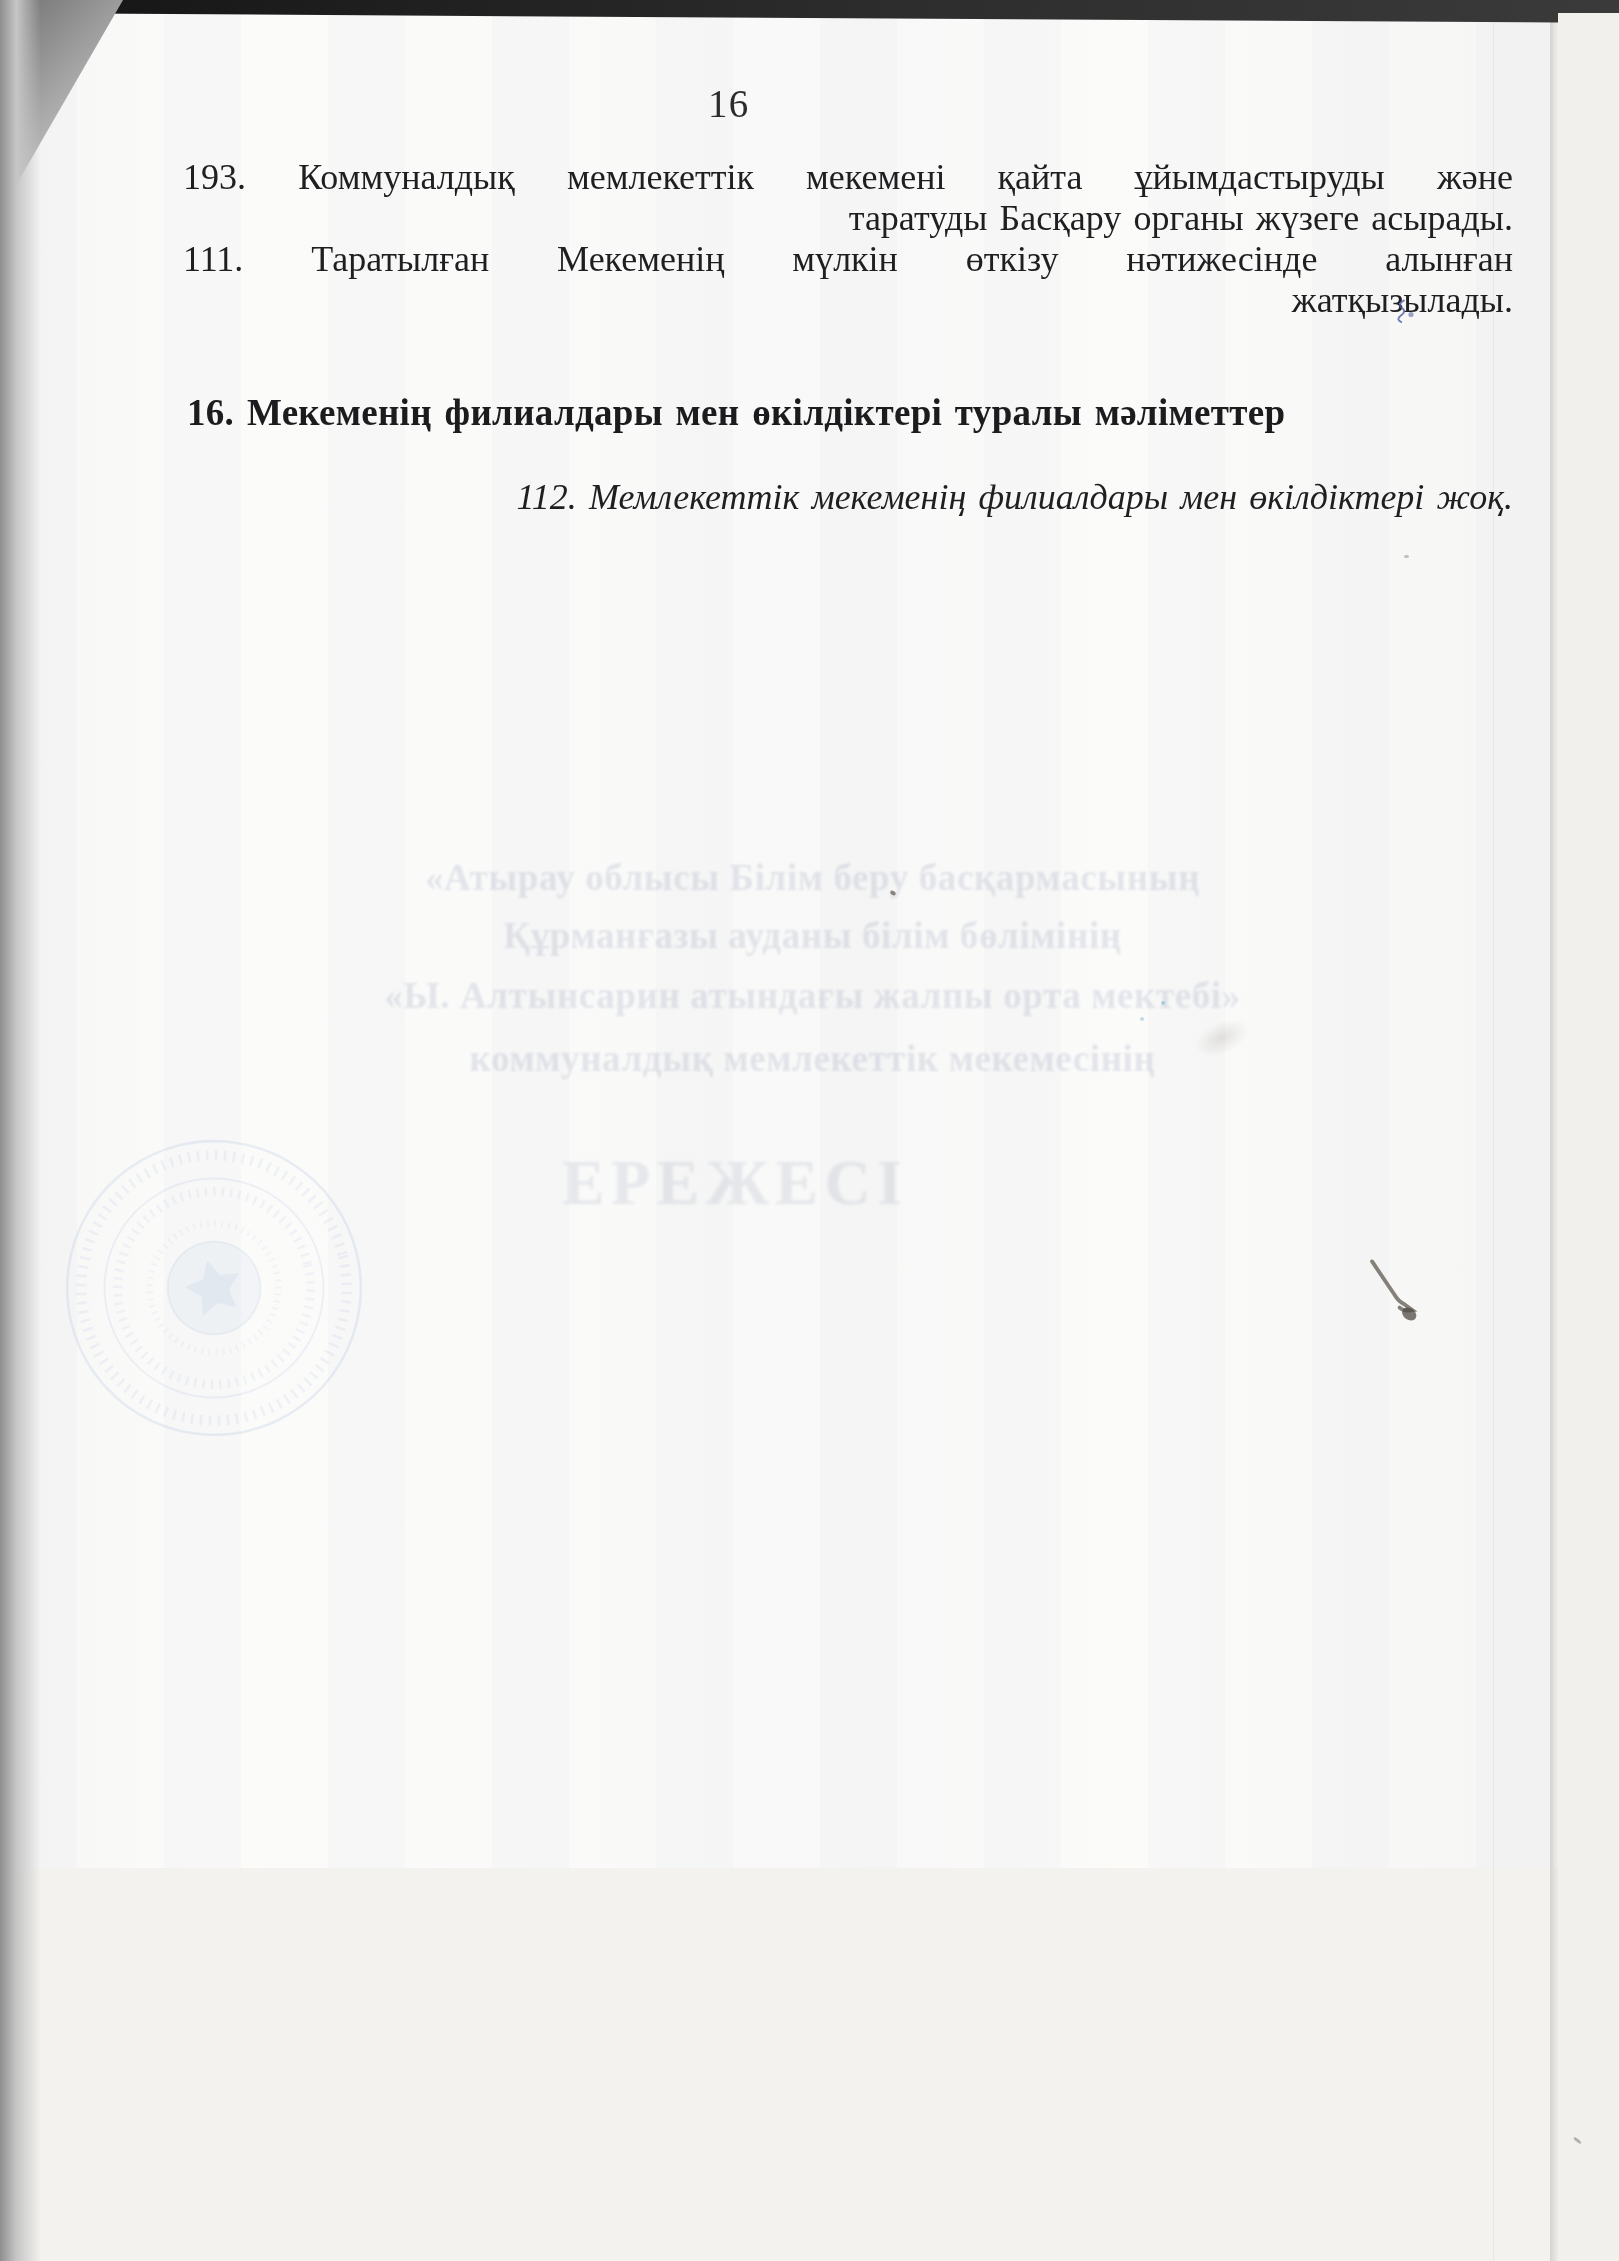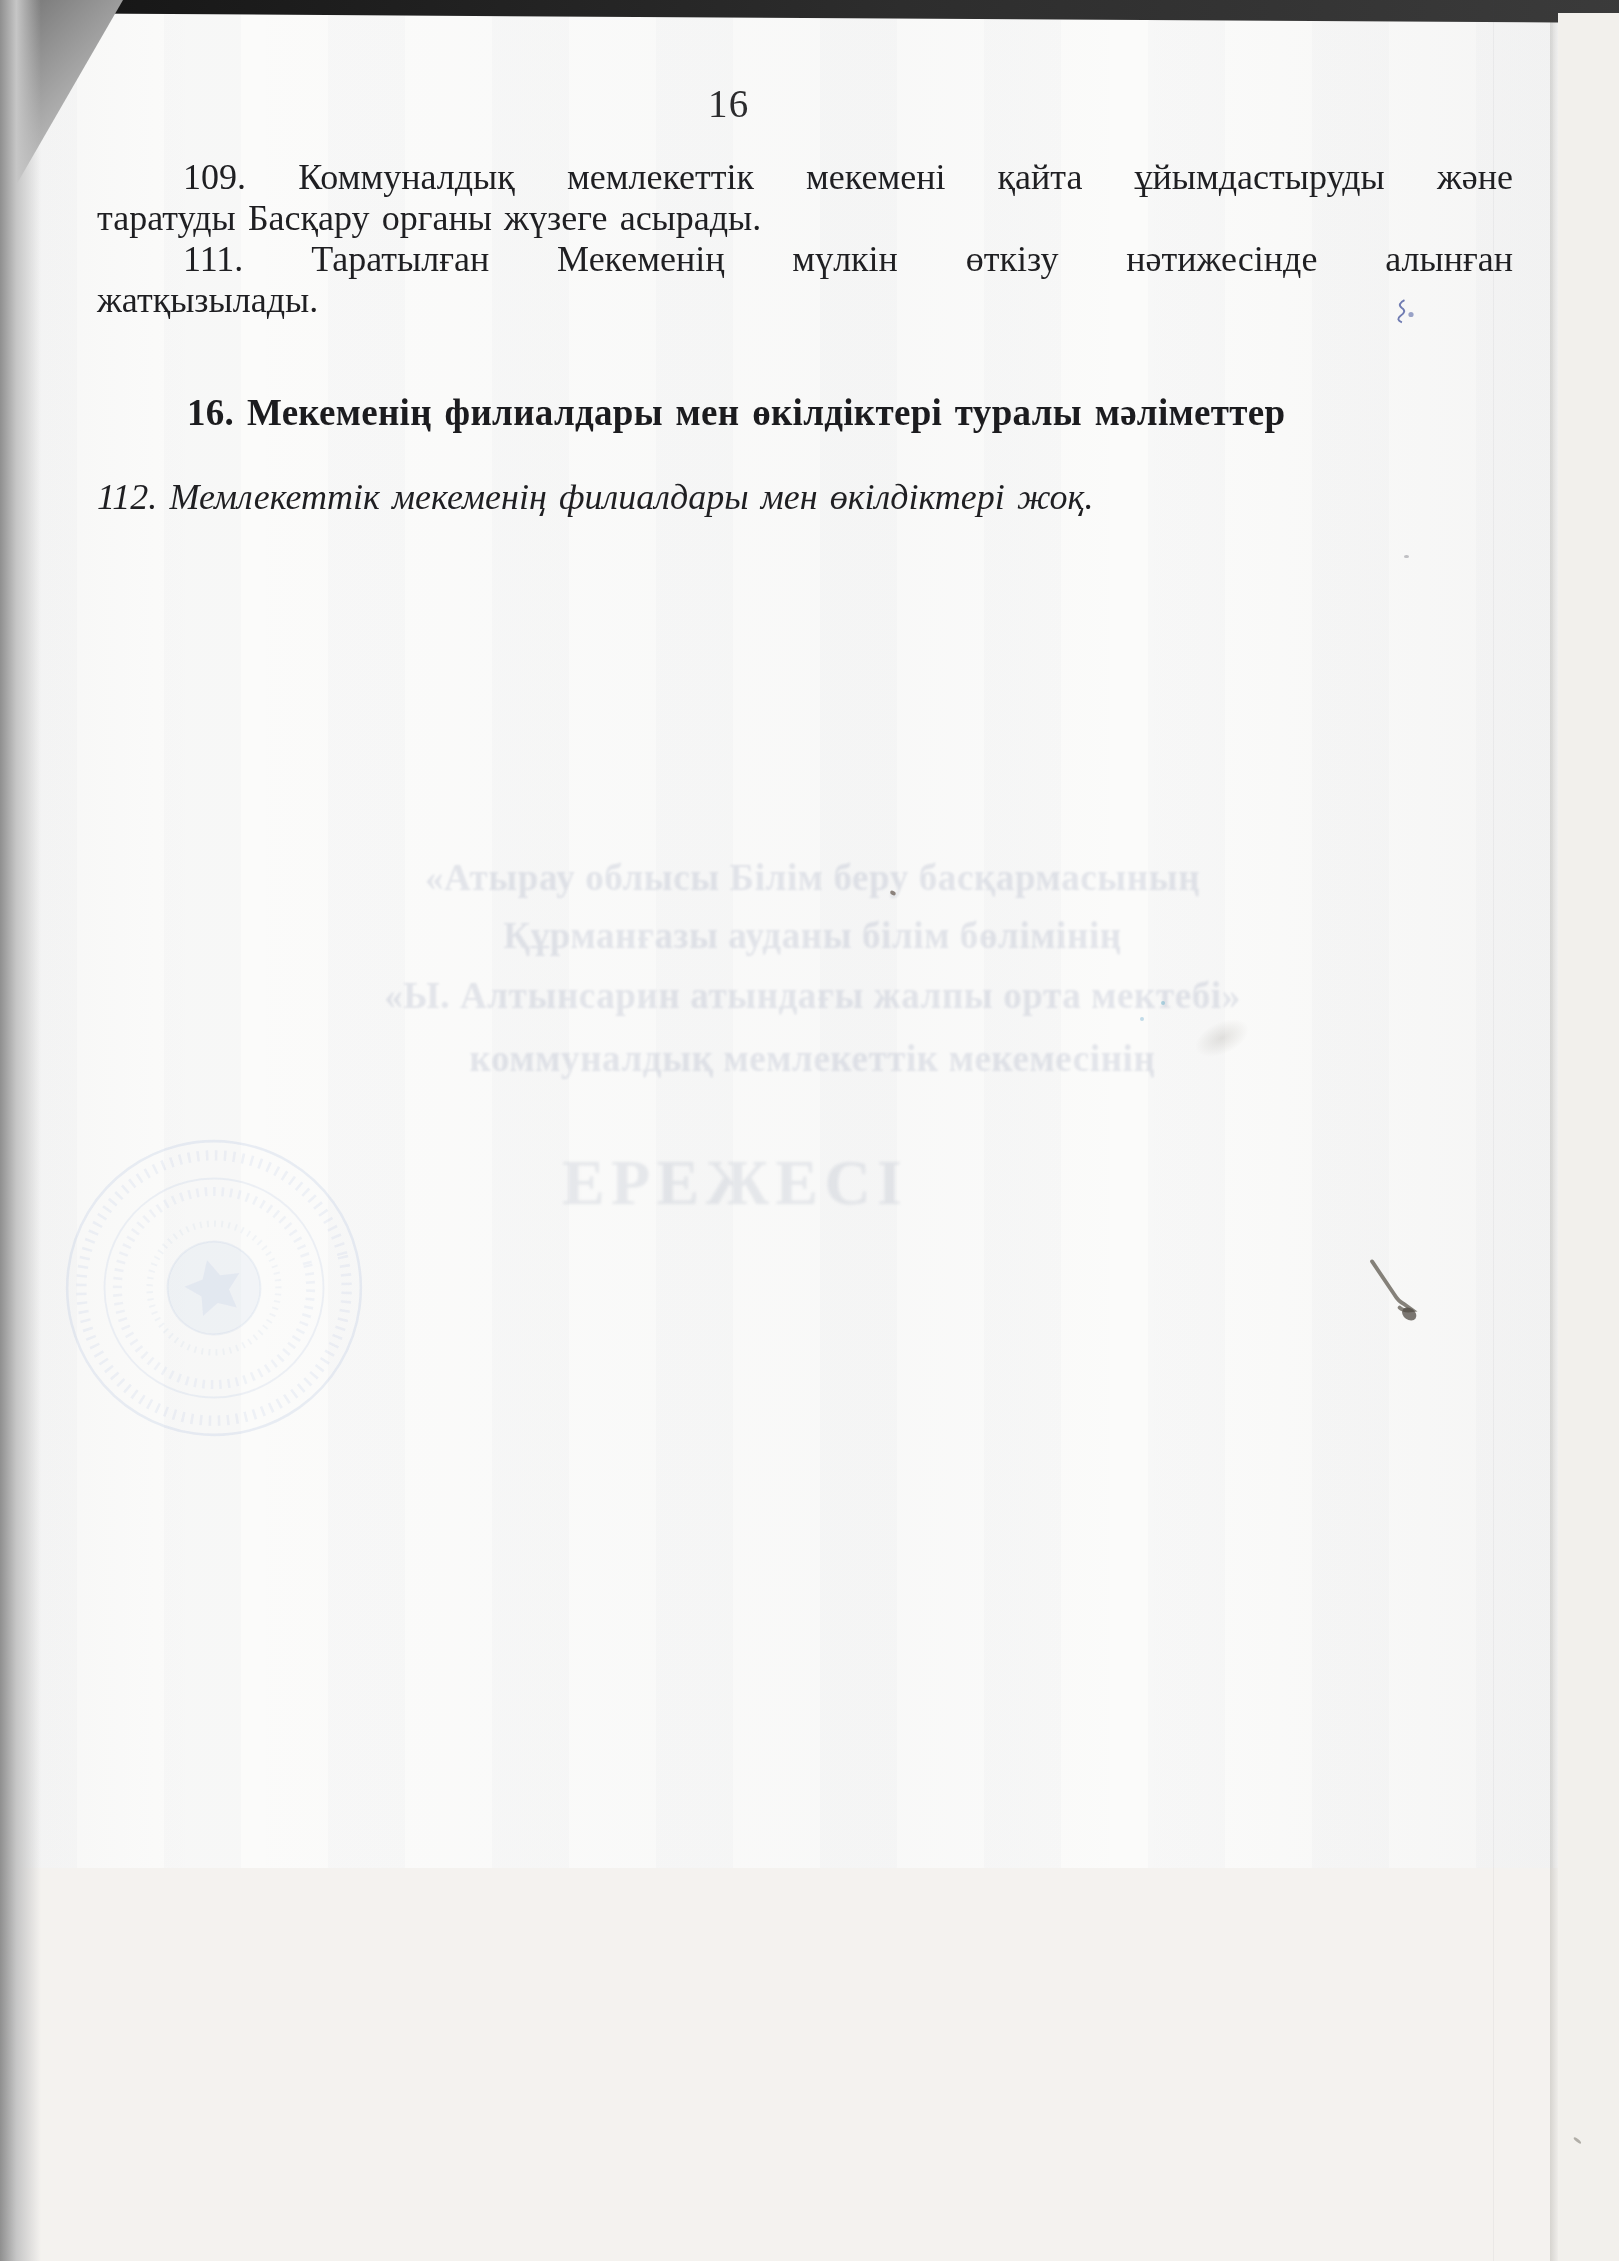--- a/index.html
+++ b/index.html
@@ -57,21 +57,21 @@
     position:absolute;left:708px;top:81px;width:77px;
     font-size:39px;color:#2c2c2e;letter-spacing:1.3px;
   }
 
   .doc-body{
     position:absolute;left:97px;top:157px;width:1416px;
     font-size:36px;line-height:41px;color:#1f1f22;
     word-spacing:3.2px;
   }
   .para{margin:0;}
-  .line{min-height:41px;}
+  .line{min-height:41px;text-align:right;}
   .jall{text-align:justify;text-align-last:justify;}
   .ind{text-indent:86px;}
   .section-heading{
     font-weight:bold;font-size:37px;line-height:41px;
     margin:71px 0 0 0;text-indent:90px;color:#1c1c1f;
     letter-spacing:0.3px;
   }
   .p112{margin-top:44px;font-style:italic;}
 
   
@@ -109,21 +109,21 @@
   <div class="offpage-right"></div>
   <div class="edge-right-line"></div>
   <div class="fold-line"></div>
   <div class="corner-topleft"></div>
   <div class="edge-left"></div>
 
   <div class="page-number">16</div>
 
   <div class="doc-body">
     <div class="para">
-      <div class="line jall ind">109. Коммуналдық мемлекеттік мекемені қайта ұйымдастыруды және</div>
+      <div class="line jall ind">193. Коммуналдық мемлекеттік мекемені қайта ұйымдастыруды және</div>
       <div class="line">таратуды Басқару органы жүзеге асырады.</div>
     </div>
     <div class="para">
       <div class="line jall ind">111. Таратылған Мекеменің мүлкін өткізу нәтижесінде алынған</div>
       <div class="line">жатқызылады.</div>
     </div>
     <div class="section-heading">16. Мекеменің филиалдары мен өкілдіктері туралы мәліметтер</div>
     <div class="para p112">
       <div class="line">112. Мемлекеттік мекеменің филиалдары мен өкілдіктері жоқ.</div>
     </div>

